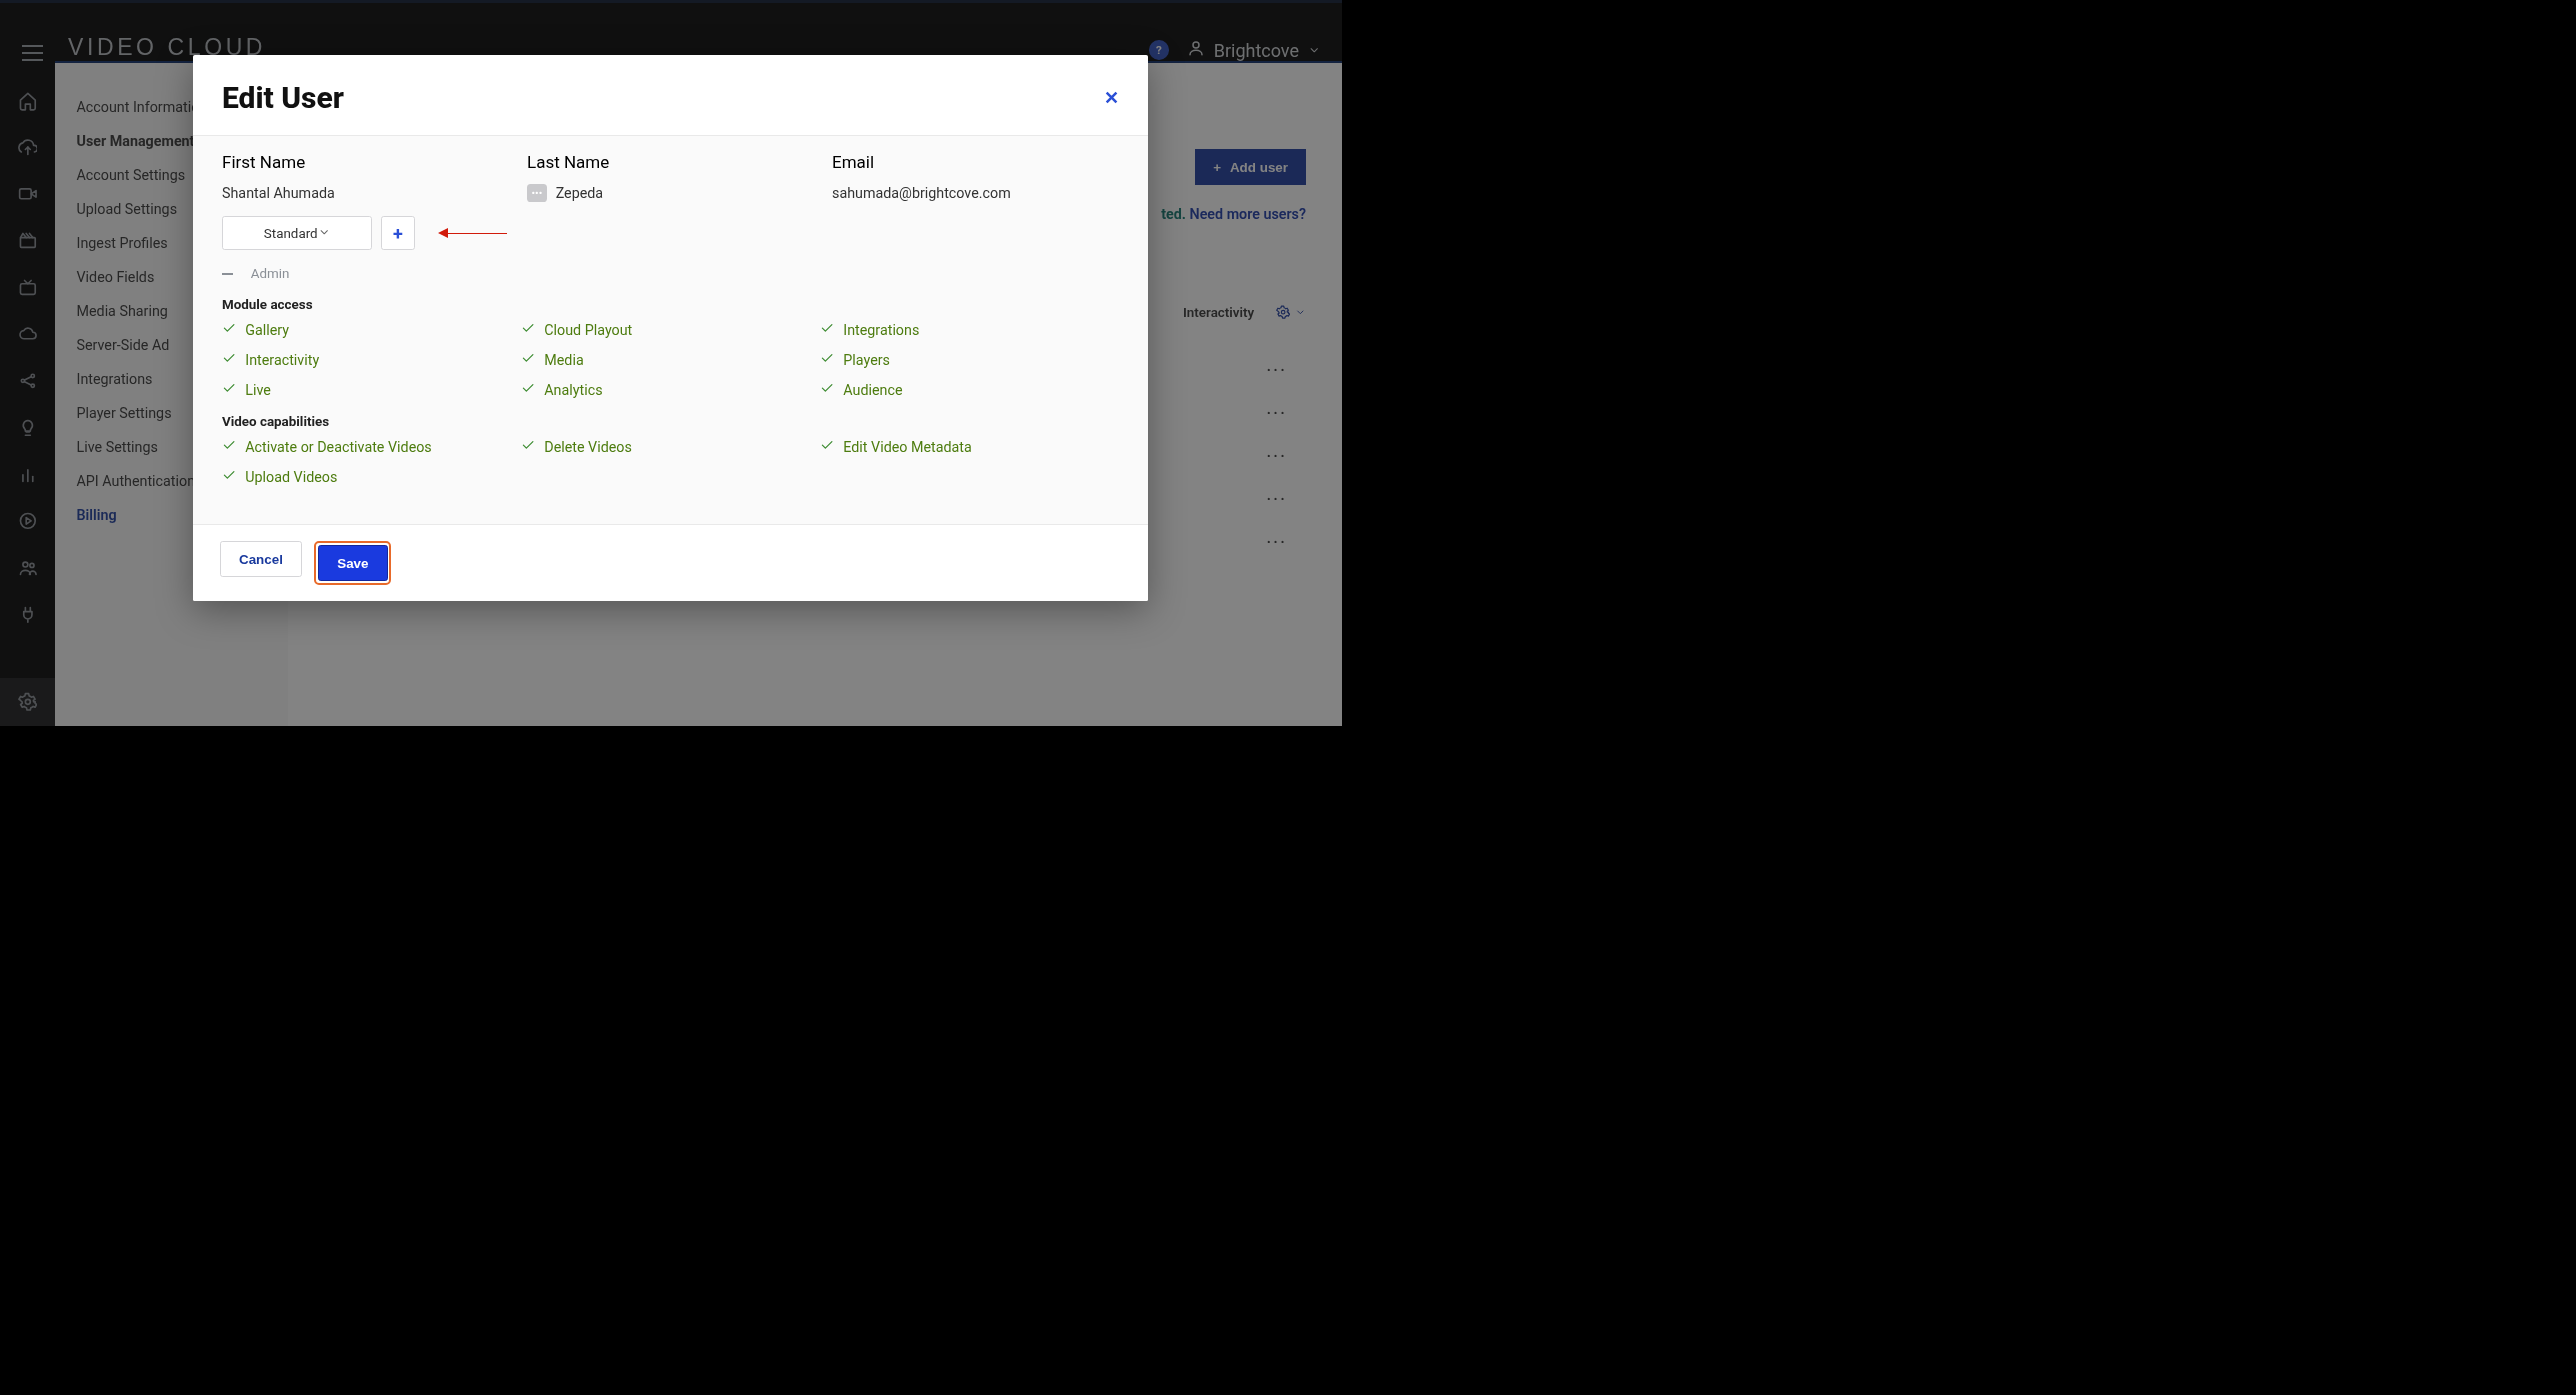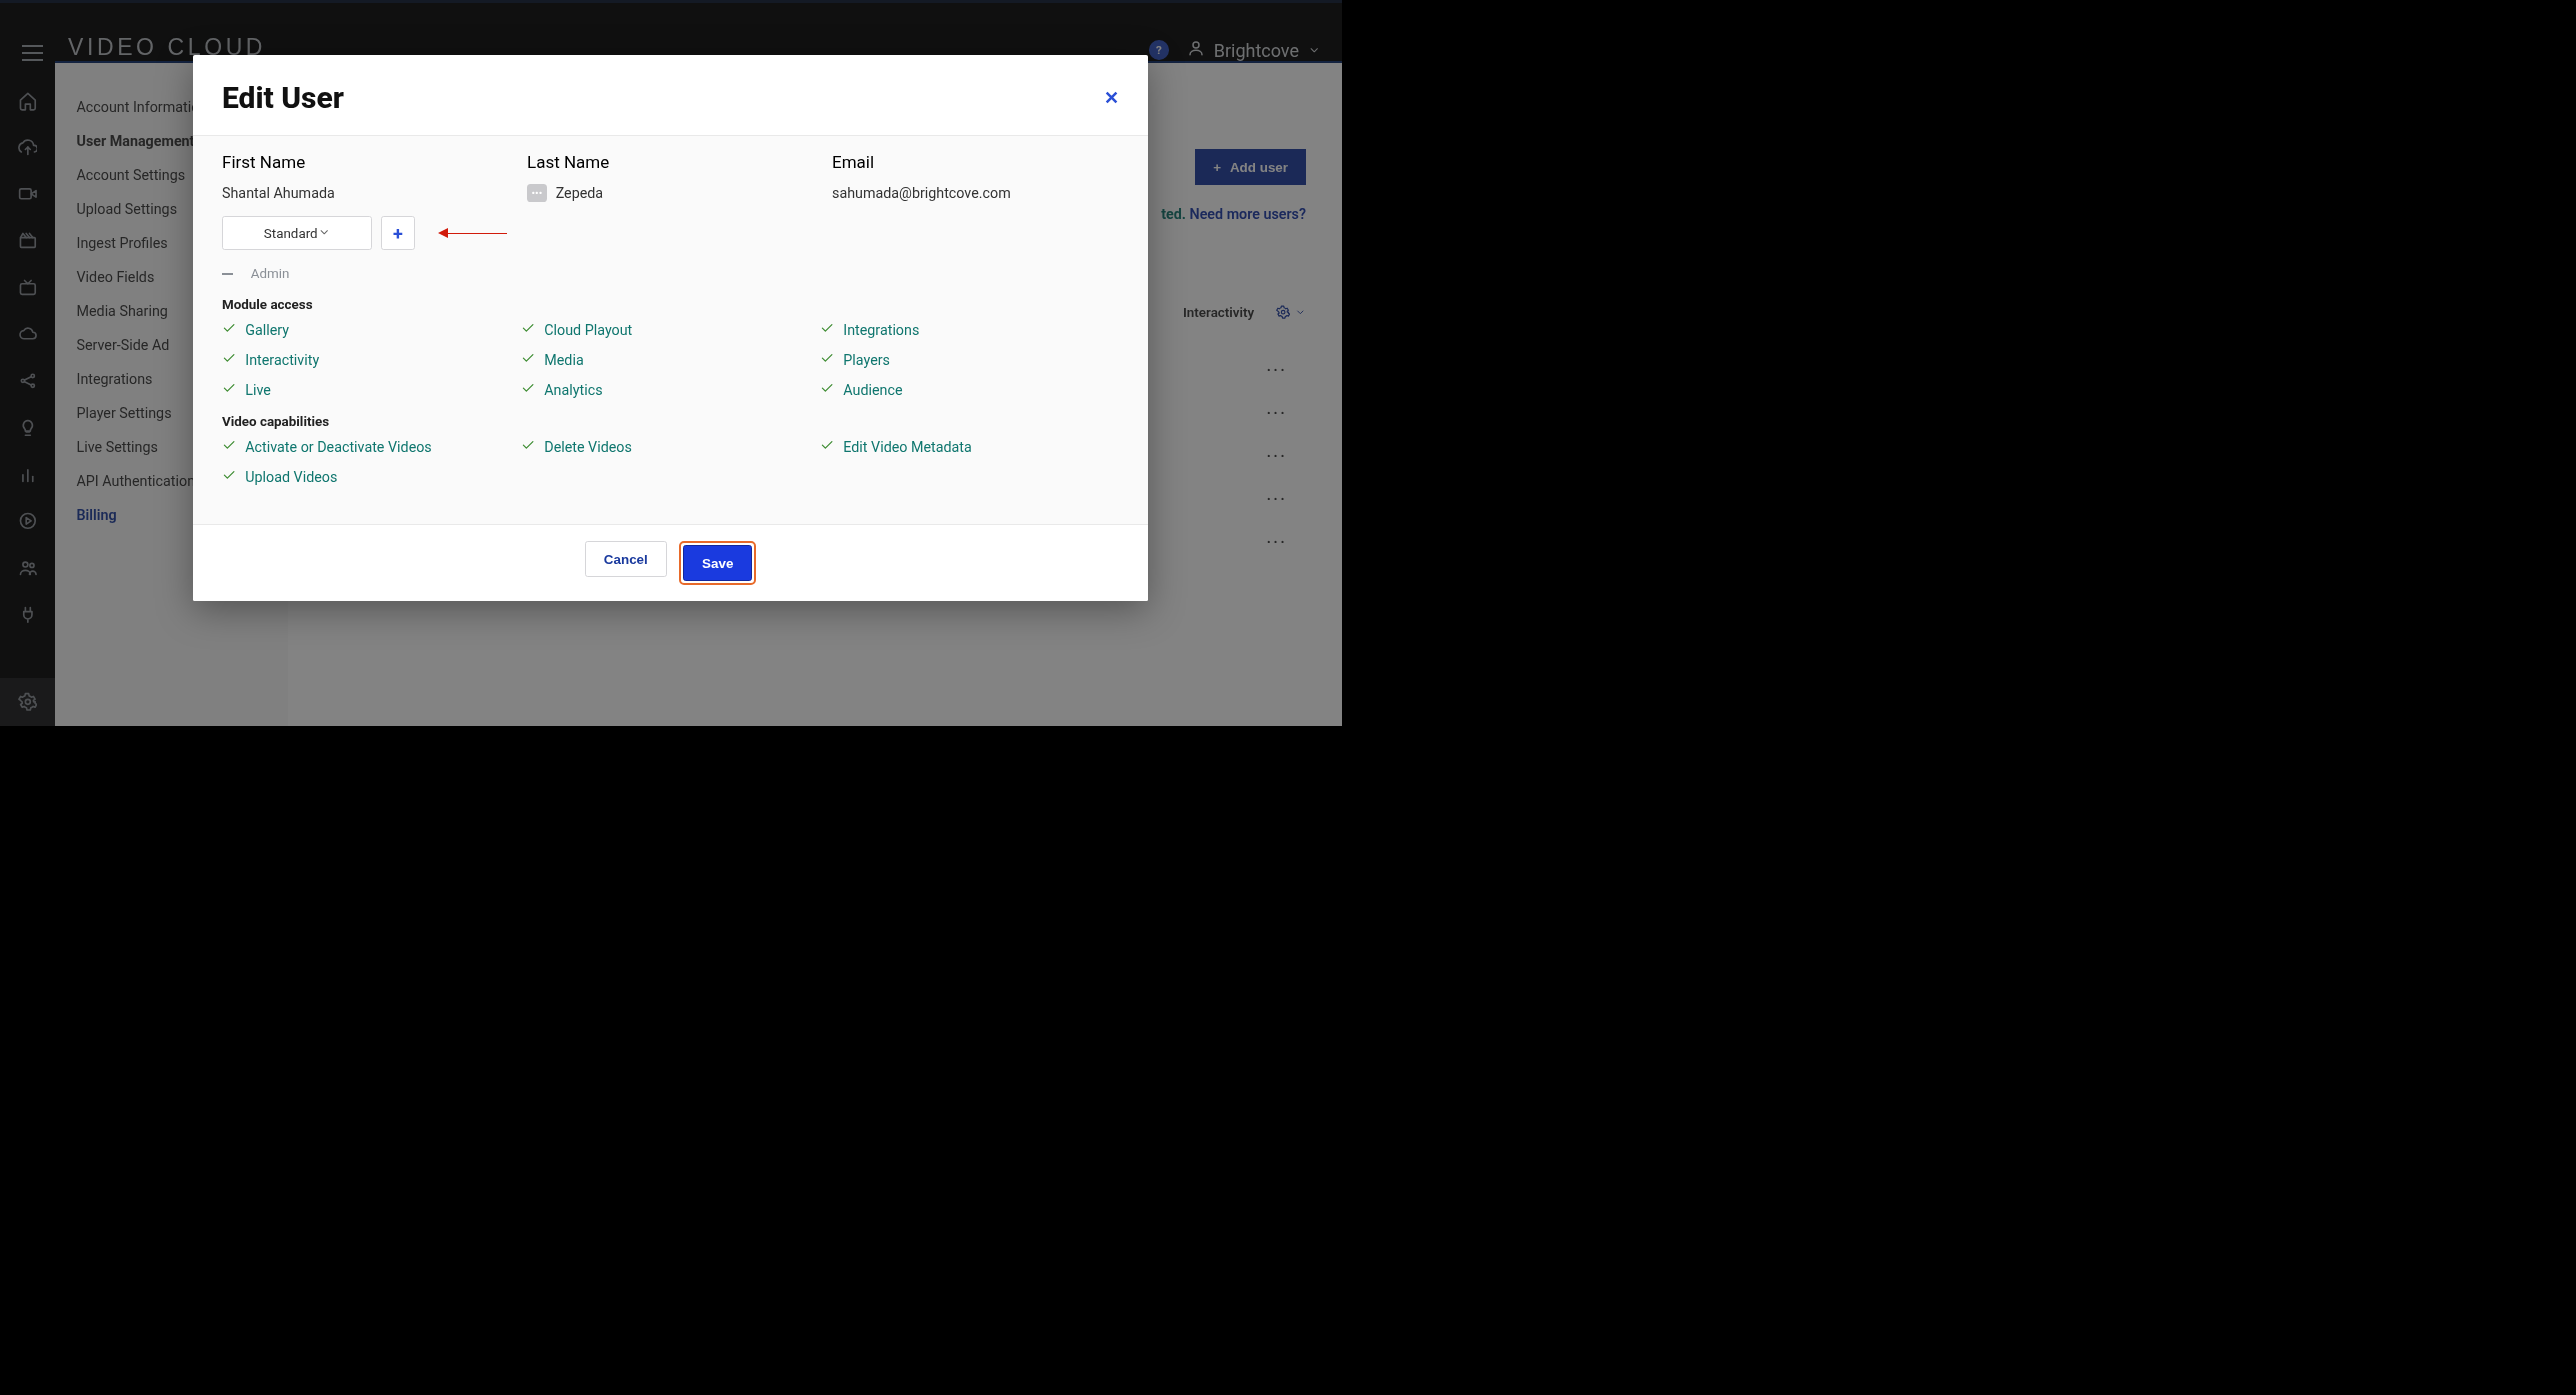--- a/index.html
+++ b/index.html
@@ -208,28 +208,28 @@
   }
   .minus { width: 10.7px; height: 1.8px; background: #8a8f96; }
 
   .section-title { font-size: 13.4px; font-weight: 700; color: #222; margin-top: 5.4px; margin-bottom: 9px; }
   .grid-3 {
     display: grid;
     grid-template-columns: 1fr 1fr 1fr;
     row-gap: 12.5px;
     margin-bottom: 16px;
   }
-  .cap-item { display: flex; align-items: center; gap: 9px; font-size: 14.3px; color: #0f766e; }
+  .cap-item { display: flex; align-items: center; gap: 9px; font-size: 14.3px; color: #4d7c0f; }
   .checkmark { color: #3a8a2e; }
   .checkmark svg { width: 14.3px; height: 14.3px; }
 
   .modal-footer {
     border-top: 0.9px solid #e9e9e9;
-    padding: 16px 20px;
-    display: flex; justify-content: center; gap: 12.5px;
+    padding: 16px 27px;
+    display: flex; justify-content: flex-start; gap: 12.5px;
     background: #fff;
   }
   .btn {
     height: 36px; padding: 0 18px;
     font-size: 13.4px; font-weight: 700;
     border-radius: 2.7px; cursor: pointer;
     display: flex; align-items: center; justify-content: center;
   }
   .btn-secondary { background: #fff; border: 0.9px solid #d6d6d9; color: #1a3a9e; }
   .btn-primary-wrap {

